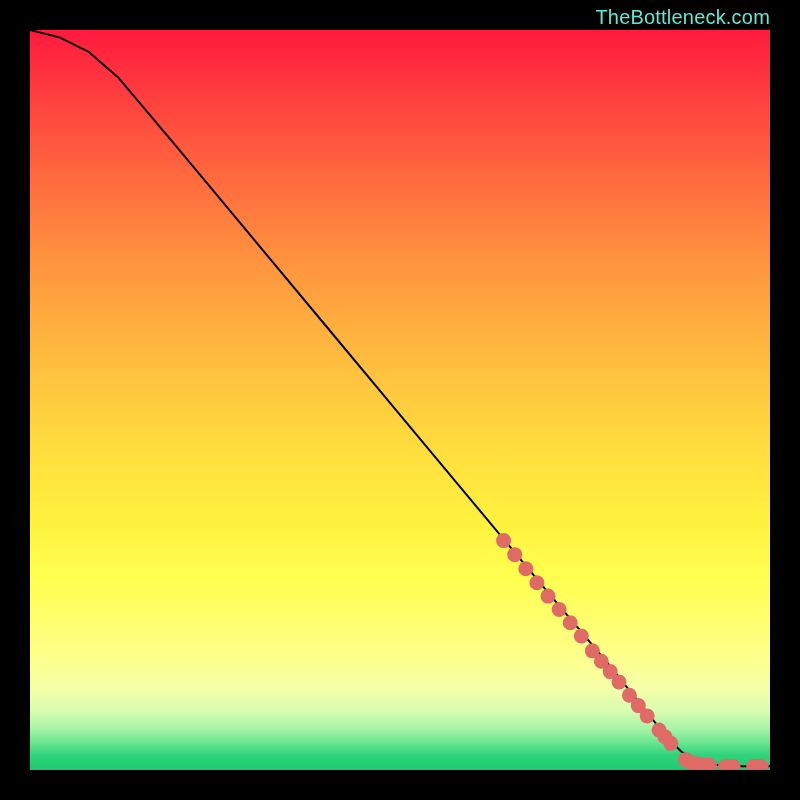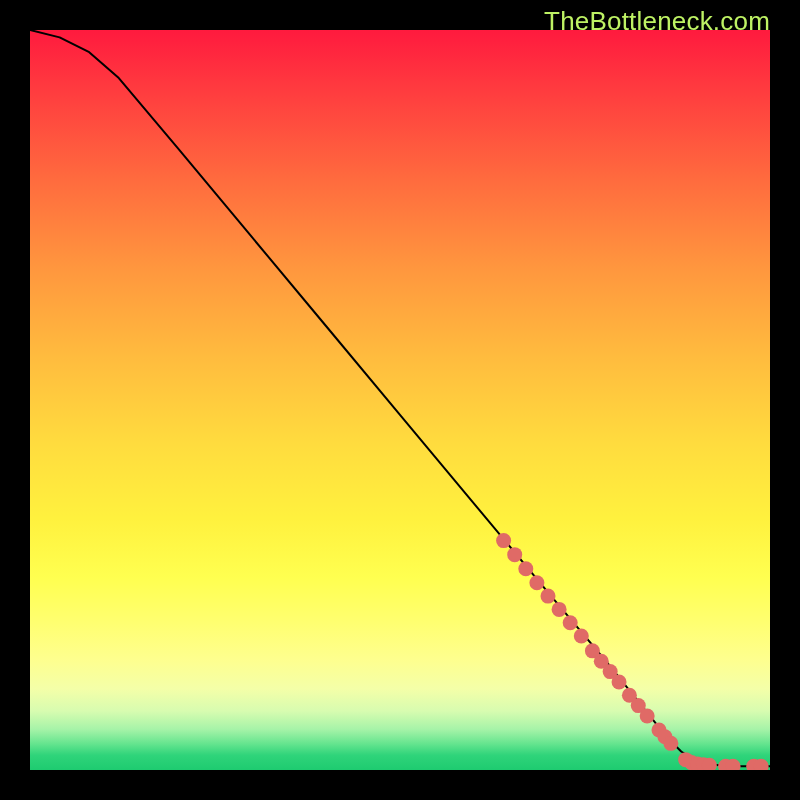--- a/index.html
+++ b/index.html
@@ -42,22 +42,22 @@
       #a6f3a8 94.5%,
       #63e48e 96.5%,
       #2fd47a 98%,
       #1ecb70 100%
     );
   }
   .watermark {
     position: absolute;
     top: 6px;
     right: 30px;
-    color: #bef264;
-    font-size: 26px;
+    color: #5eead4;
+    font-size: 20px;
     letter-spacing: 0.2px;
     user-select: none;
   }
   svg.curve {
     position: absolute;
     left: 0;
     top: 0;
     width: 740px;
     height: 740px;
   }

